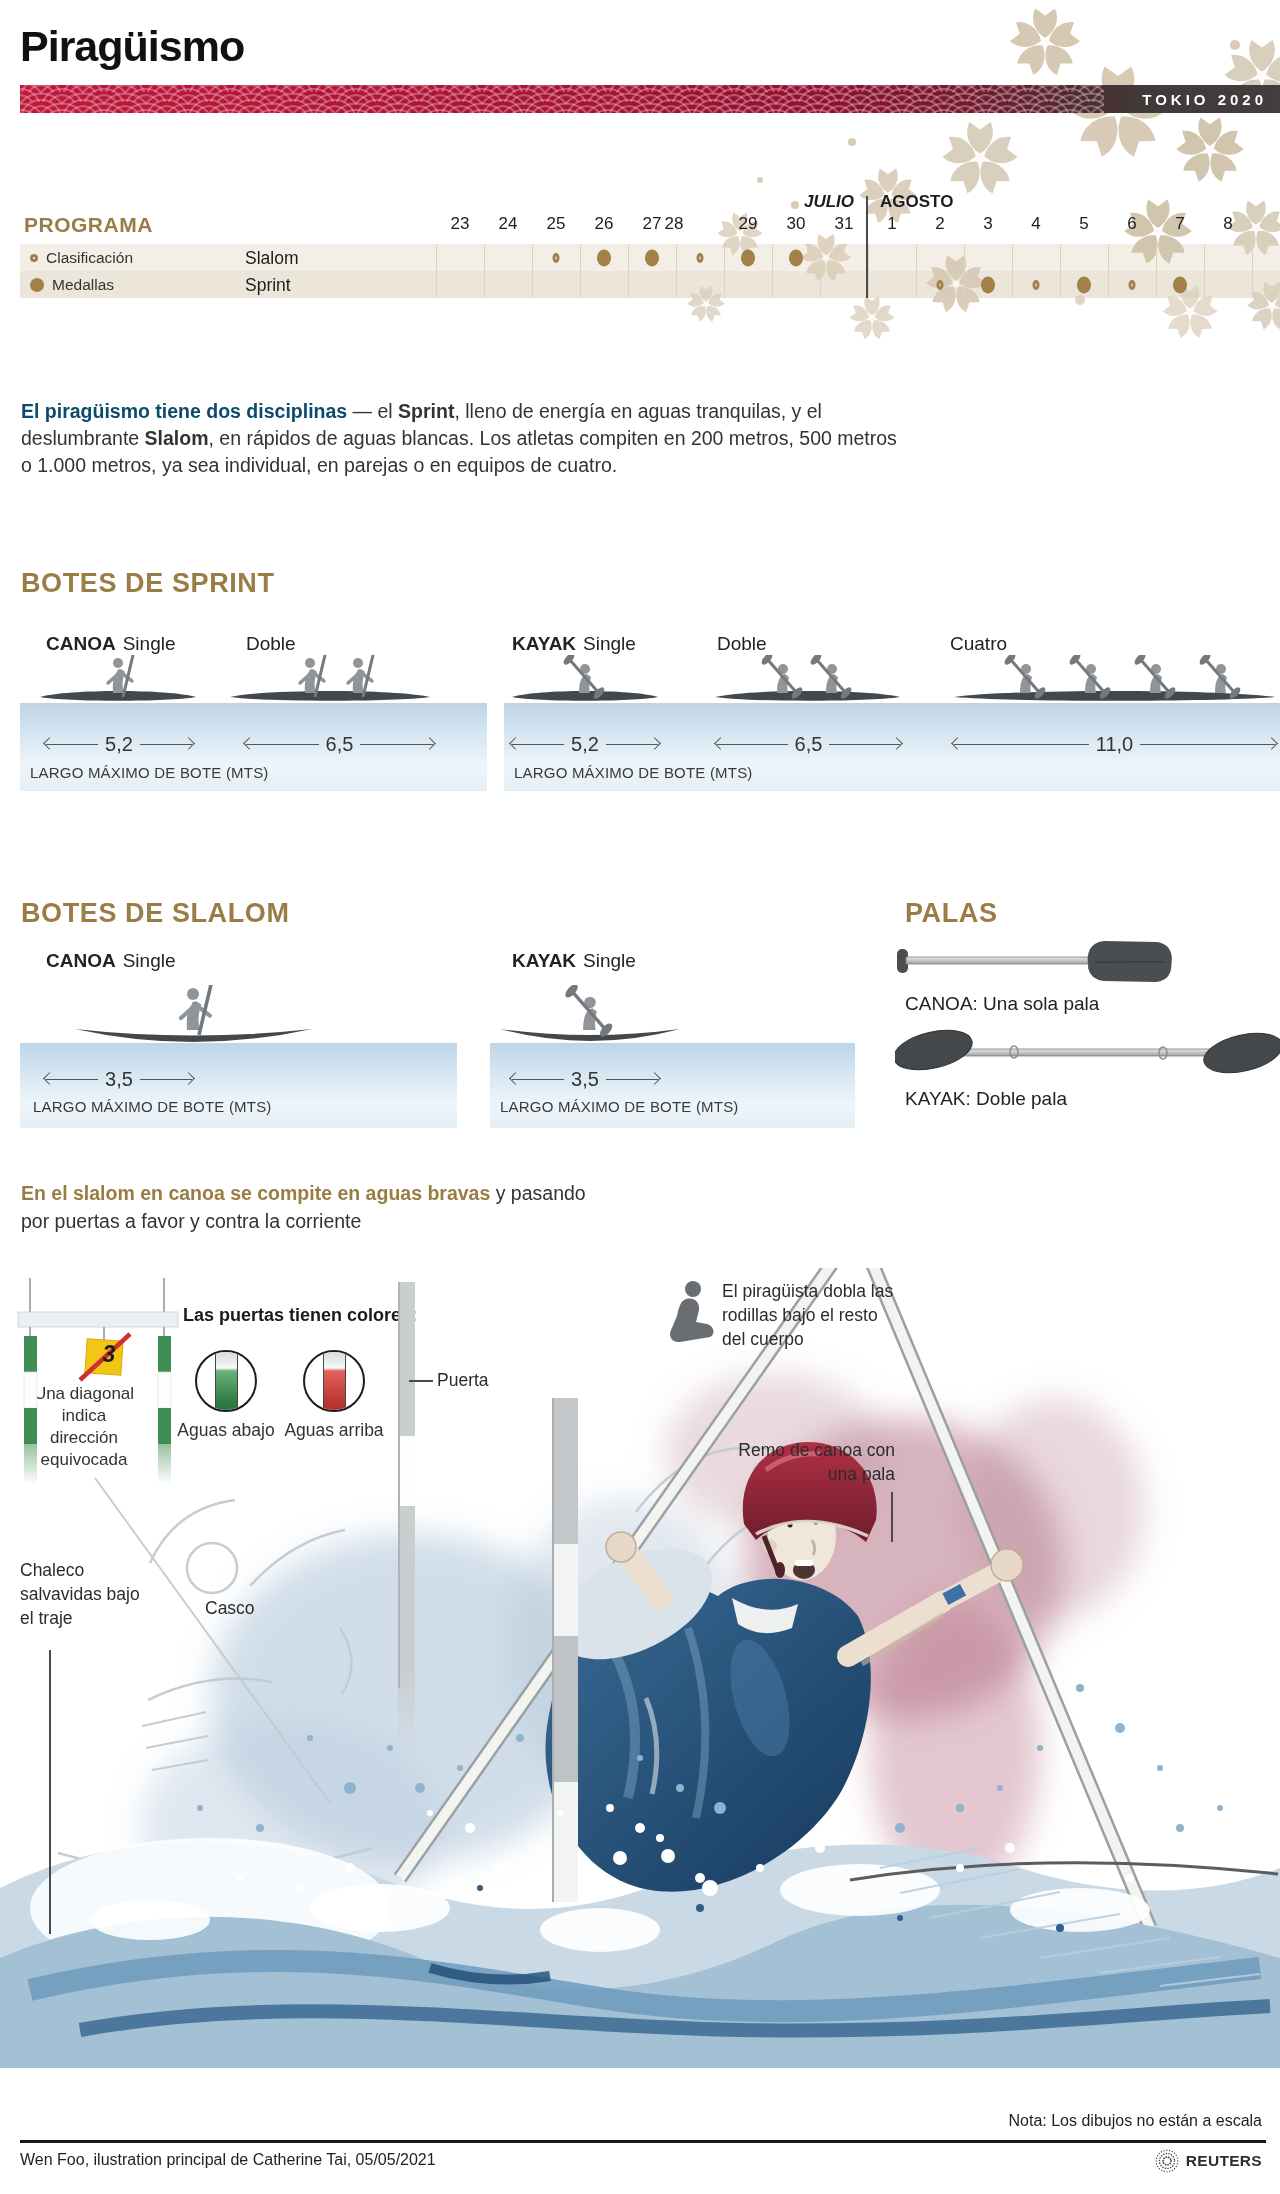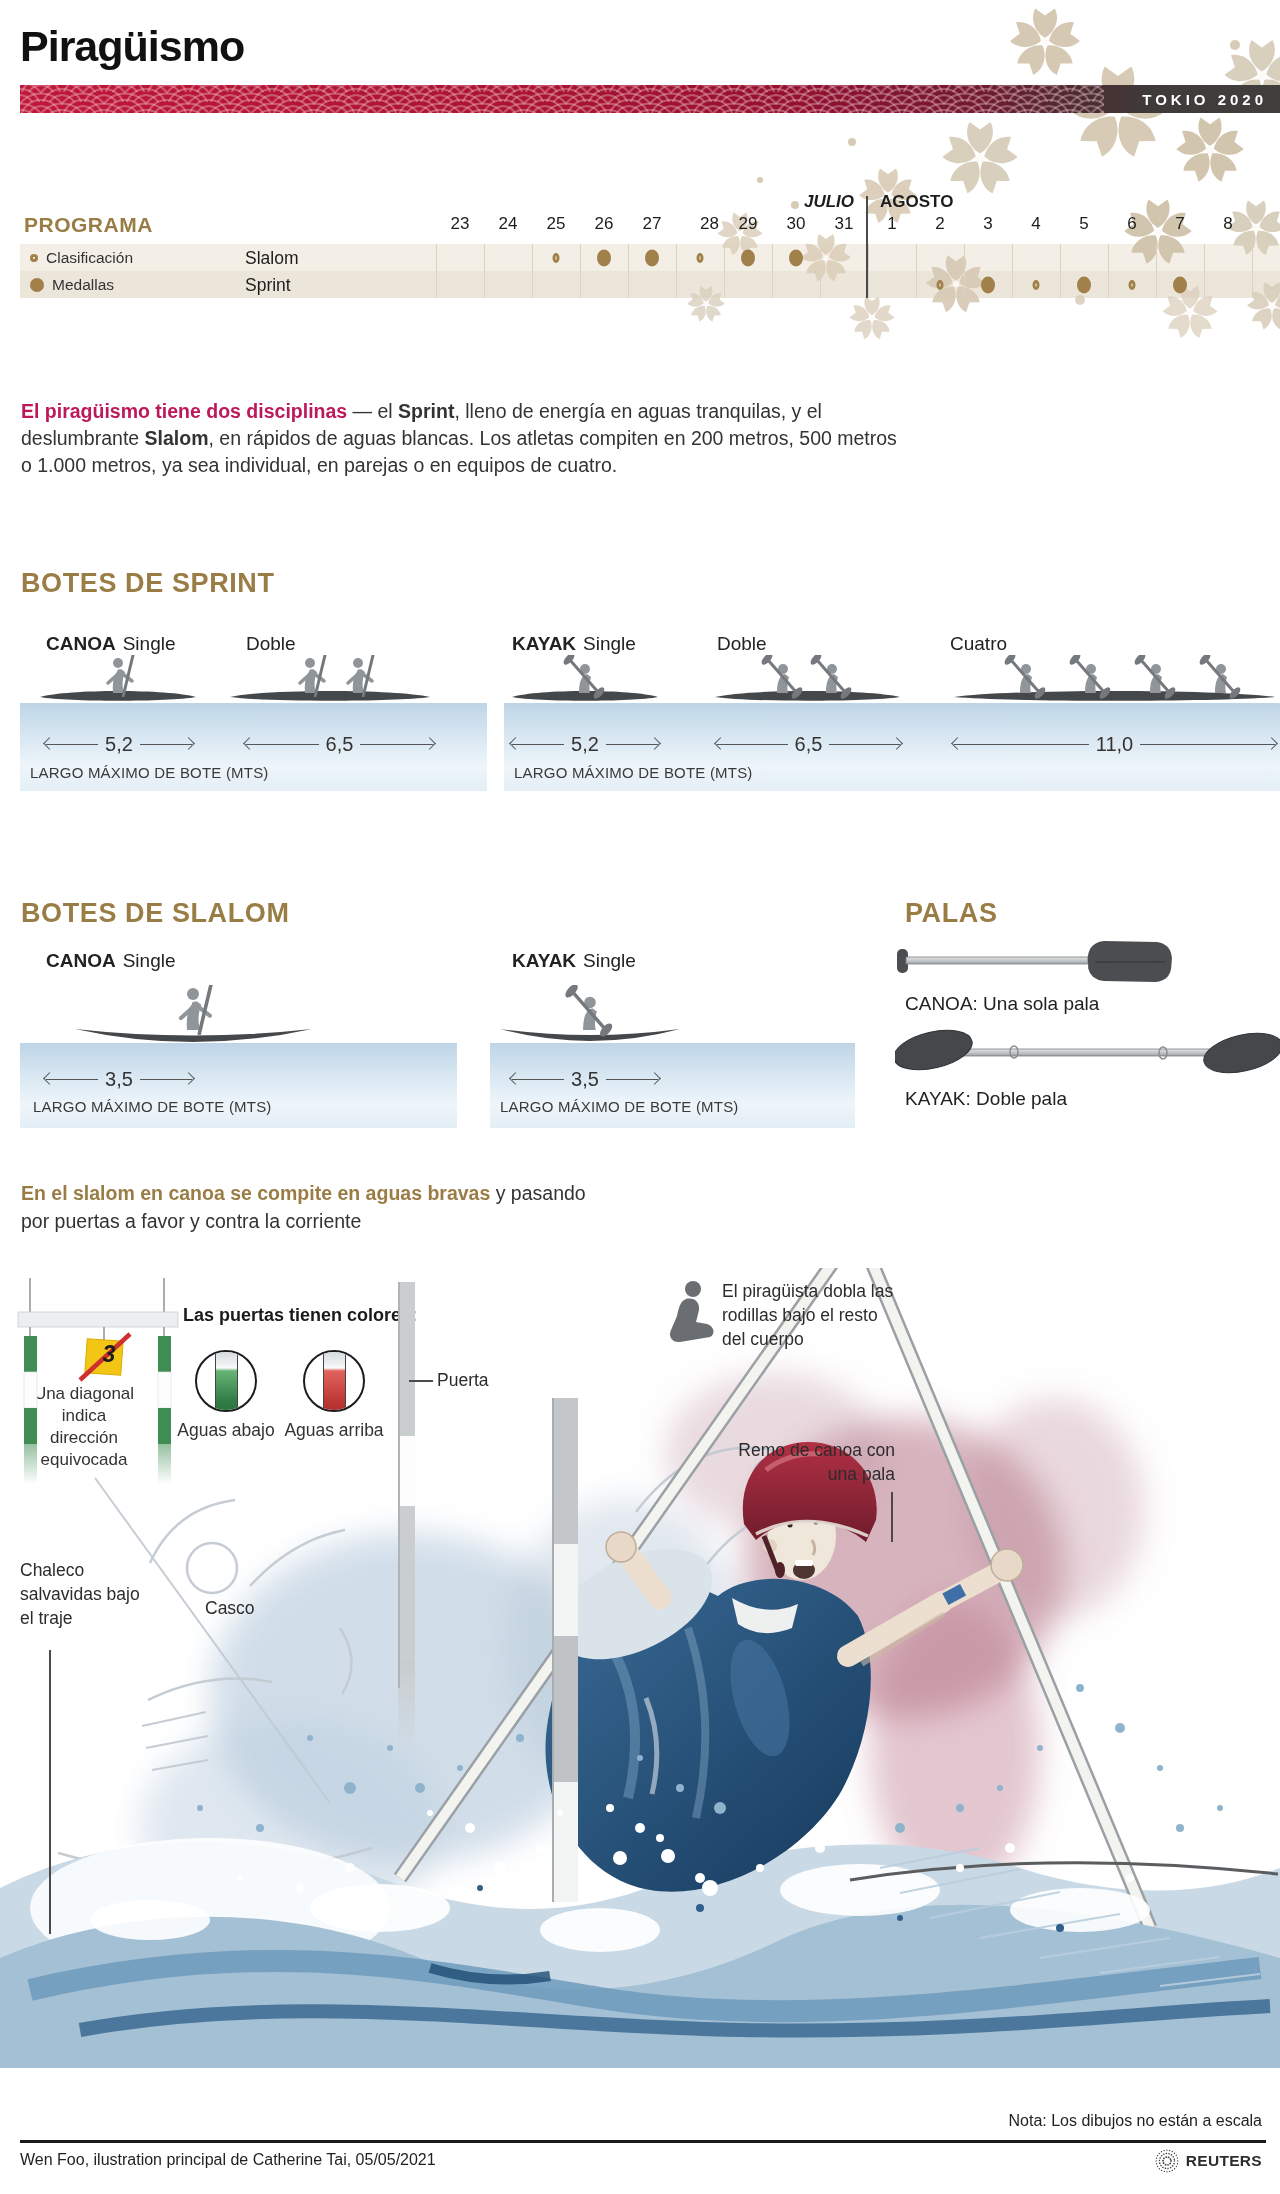--- a/index.html
+++ b/index.html
@@ -37,21 +37,21 @@
   .dot{width:14px;height:14px;border-radius:50%;background:#a18049;}
   .rowlab{position:absolute;left:245px;font-size:17.5px;color:#1d1d1d;z-index:3;}
   .rowlab.rl1{top:248px;}
   .rowlab.rl2{top:275px;}
   .evt{position:absolute;transform:translate(-50%,-50%);border-radius:50%;z-index:3;}
   .evt.filled{width:14px;height:17px;background:#a18049;}
   .evt.open{width:7px;height:10px;background:#fff;border:3.5px solid #a18049;}
 
   
   .intro{position:absolute;left:21px;top:398px;width:886px;font-size:19.5px;line-height:27px;color:#333;}
-  .intro .lead{color:#be185d;font-weight:bold;}
+  .intro .lead{color:#0c4a6e;font-weight:bold;}
 
   
   .sect-h{position:absolute;font-size:27px;font-weight:bold;color:#9a7d45;letter-spacing:.6px;}
   .blabel{position:absolute;font-size:19px;color:#222;}
   .blabel b{margin-right:7px;}
   .blabel b:empty{display:none;}
   .water{position:absolute;background:linear-gradient(180deg,#bed5e7 0%,#d8e7f2 38%,#eef5fa 72%,#e3eef6 100%);}
   .measure{position:absolute;display:flex;align-items:center;height:22px;}
   .measure .num{padding:0 7px;font-size:20px;color:#333;}
   .ah{flex:1;height:0;border-top:1.6px solid #555;position:relative;}
@@ -558,21 +558,21 @@
       <circle r="10.8" fill="none" stroke="#444" stroke-width="1.3" stroke-dasharray="0.1 2.7" stroke-linecap="round"></circle>
     </svg>
     <span class="word" data-name="reuters-wordmark">REUTERS</span>
   </div>
 
 <div class="date-num" data-name="program-date" style="left: 445px;">23</div>
     <div class="date-num" data-name="program-date" style="left: 493px;">24</div>
     <div class="date-num" data-name="program-date" style="left: 541px;">25</div>
     <div class="date-num" data-name="program-date" style="left: 589px;">26</div>
     <div class="date-num" data-name="program-date" style="left: 637px;">27</div>
-    <div class="date-num" data-name="program-date" style="left: 689px; text-align: right;">28</div>
+    <div class="date-num" data-name="program-date" style="left: 659px;">28</div>
     <div class="date-num" data-name="program-date" style="left: 733px;">29</div>
     <div class="date-num" data-name="program-date" style="left: 781px;">30</div>
     <div class="date-num" data-name="program-date" style="left: 829px;">31</div>
     <div class="date-num" data-name="program-date" style="left: 877px;">1</div>
     <div class="date-num" data-name="program-date" style="left: 925px;">2</div>
     <div class="date-num" data-name="program-date" style="left: 973px;">3</div>
     <div class="date-num" data-name="program-date" style="left: 1021px;">4</div>
     <div class="date-num" data-name="program-date" style="left: 1069px;">5</div>
     <div class="date-num" data-name="program-date" style="left: 1117px;">6</div>
     <div class="date-num" data-name="program-date" style="left: 1165px;">7</div>

